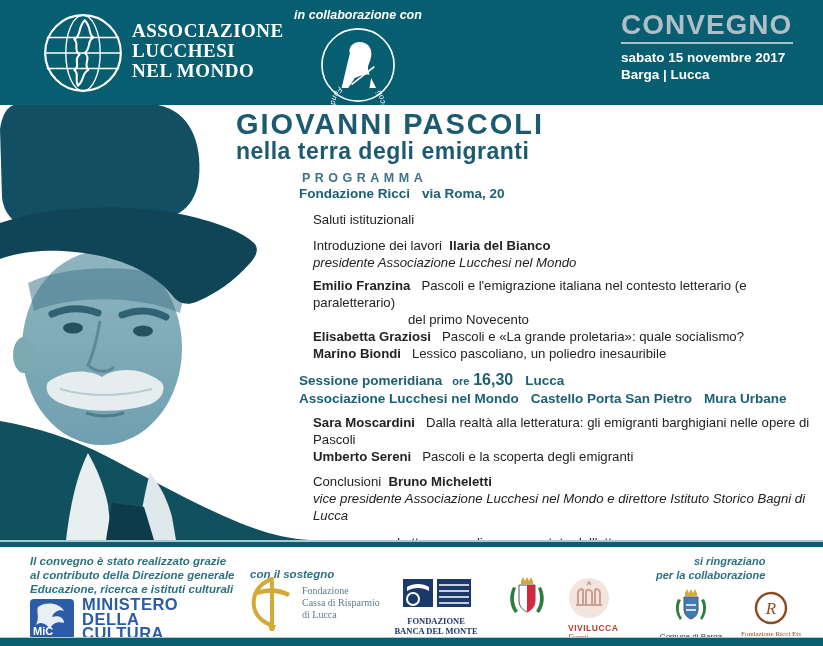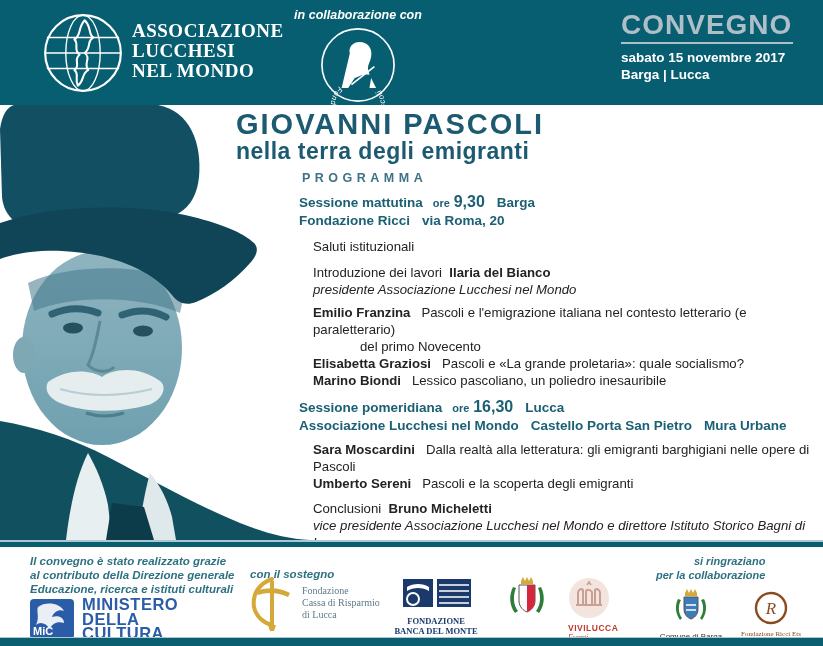--- a/index.html
+++ b/index.html
@@ -30,21 +30,21 @@
   .title2{color:#1B5A70;font-weight:bold;font-size:23px;letter-spacing:.5px;line-height:25px;}
   .kicker{color:#3D7386;font-weight:bold;font-size:12.5px;letter-spacing:4.5px;margin:7px 0 0 66px;}
   .session{color:#1B6074;font-weight:bold;font-size:13.5px;line-height:18px;margin-left:63px;}
   .session .t-label{font-size:11px;margin-left:10px;}
   .session .t-num{font-size:16px;}
   .session .gap{display:inline-block;width:12px;}
   .blk{margin-left:77px;}
   .line{font-size:13.2px;line-height:17px;}
   .speaker{font-weight:bold;margin-right:11px;}
   .italic{font-style:italic;}
-  .cont{margin-left:47px;} .mt6{margin-top:6px;} .mt8{margin-top:8px;} .mt9{margin-top:9px;}
+  .cont{margin-left:95px;} .mt6{margin-top:6px;} .mt8{margin-top:8px;} .mt9{margin-top:9px;}
   .letture{margin:10px 0 0 160px;}
   .letture .actor{font-weight:bold;}
   
   .sep{position:absolute;left:0;top:540px;width:823px;height:7px;background:linear-gradient(#A9C8D0 0,#A9C8D0 2px,#0A5E70 2px,#0A5E70 100%);}
   .bottom-bar{position:absolute;left:0;top:637px;width:823px;height:9px;background:linear-gradient(#A9C8D0 0,#A9C8D0 1px,#0A5E70 1px,#0A5E70 100%);}
   
   .footer{position:absolute;left:0;top:547px;width:823px;height:90px;background:#fff;}
   .credit{position:absolute;left:30px;top:7px;color:#2E7183;font-style:italic;font-weight:bold;font-size:11.5px;line-height:14px;}
   .mic{position:absolute;left:30px;top:50px;display:flex;align-items:center;}
   .mic-box{width:44px;height:40px;background:#2B5CA7;border-radius:4px;position:relative;flex:0 0 auto;}
@@ -135,24 +135,20 @@
       <path d="M88,348 C96,362 104,380 108,400 L112,435 L66,435 C70,402 76,372 88,348 Z" fill="#E8EFF1"></path>
       <path d="M150,368 C160,380 168,396 172,412 L176,435 L138,435 C140,414 144,390 150,368 Z" fill="#DFE9EC"></path>
       <path d="M112,398 L144,402 L154,435 L106,435 Z" fill="#0C3B49"></path>
     </svg>
 
     <div class="content">
       <div class="title1">GIOVANNI PASCOLI</div>
       <div class="title2">nella terra degli emigranti</div>
       <div class="kicker">PROGRAMMA</div>
 
-      <div class="session mt8">
-        <span>Sessione mattutina</span><span class="t-label">ore</span>
-        <span class="t-num">9,30</span><span class="gap"></span><span>Barga</span>
-      </div>
       <div class="session">
         <span>Fondazione Ricci</span><span class="gap"></span><span>via Roma, 20</span>
       </div>
 
       <div class="blk">
         <div class="line mt8">Saluti istituzionali</div>
 
         <div class="line mt9">
           <span>Introduzione dei lavori</span>&nbsp;&nbsp;<span class="speaker">Ilaria del Bianco</span>
         </div>

